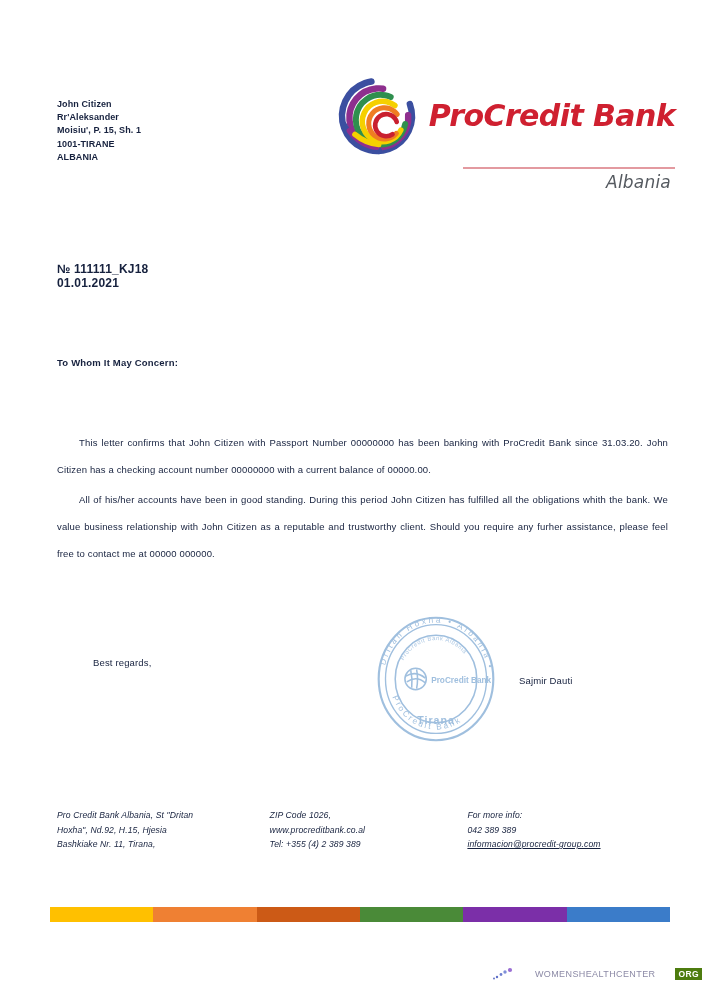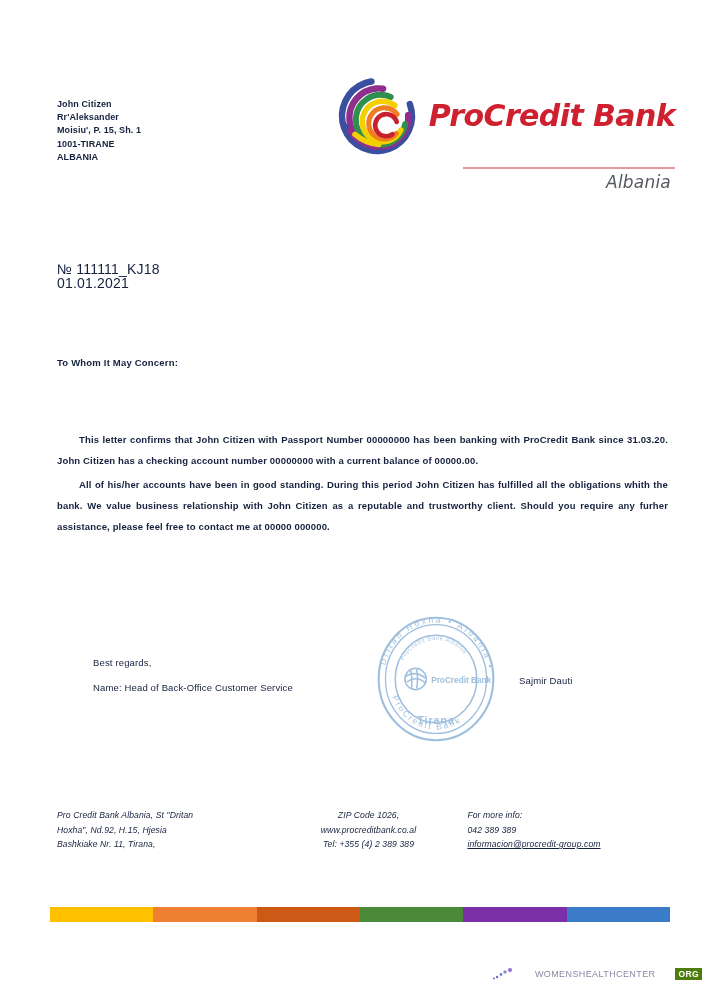--- a/index.html
+++ b/index.html
@@ -81,22 +81,22 @@
     color: #555a60;
     letter-spacing: 0.2px;
     padding-right: 4px;
   }
 
   
   .refblock {
     position: absolute;
     top: 262px;
     left: 57px;
-    font-size: 14px;
-    font-weight: normal;
+    font-size: 12px;
+    font-weight: bold;
     line-height: 14px;
     color: #16213e;
     letter-spacing: 0.2px;
   }
 
   .salutation {
     position: absolute;
     top: 357px;
     left: 57px;
     font-size: 9.5px;
@@ -105,25 +105,24 @@
     font-weight: bold;
   }
 
   
   .body-copy {
     position: absolute;
     top: 429px;
     left: 57px;
     width: 611px;
     font-size: 9.5px;
-    line-height: 21px;
+    line-height: 27px;
     text-align: justify;
     color: #16213e;
     letter-spacing: 0.15px;
-    font-weight: bold;
   }
   .body-copy p {
     margin: 0 0 3px 0;
     text-indent: 22px;
   }
 
   
   .signature {
     position: absolute;
     top: 650px;
@@ -160,21 +159,21 @@
     left: 57px;
     right: 40px;
     display: flex;
     font-size: 8.6px;
     line-height: 14.5px;
     color: #16213e;
     letter-spacing: 0.1px;
     font-style: italic;
   }
   .footer .col { width: 215px; }
-  .footer .col:nth-child(2) { width: 200px; text-align: center; }
+  .footer .col:nth-child(2) { width: 200px; }
   .footer .col div { white-space: nowrap; }
   .footer .link { text-decoration: underline; }
 
   
   .colorbar {
     position: absolute;
     top: 907px;
     left: 50px;
     right: 50px;
     height: 15px;
@@ -252,21 +251,20 @@
 
   <div class="salutation">To Whom It May Concern:</div>
 
   <div class="body-copy">
     <p>This letter confirms that John Citizen with Passport Number 00000000 has been banking with ProCredit Bank since 31.03.20. John Citizen has a checking account number 00000000 with a current balance of 00000.00.</p>
     <p>All of his/her accounts have been in good standing. During this period John Citizen has fulfilled all the obligations whith the bank. We value business relationship with John Citizen as a reputable and trustworthy client. Should you require any furher assistance, please feel free to contact me at 00000 000000.</p>
   </div>
 
   <div class="signature">
     <div>Best regards,</div>
-    <div>Name: Head of Back-Office Customer Service</div>
   </div>
   <div class="signer">Sajmir Dauti</div>
 
   <div class="stamp">
     <svg viewBox="0 0 140 146" width="136" height="142" aria-hidden="true">
       <defs>
         <path id="arcTop" d="M 16,73 A 54,58 0 0 1 124,73"></path>
         <path id="arcBot" d="M 22,73 A 48,52 0 0 0 118,73"></path>
         <path id="arcInnerTop" d="M 32,73 A 38,40 0 0 1 108,73"></path>
       </defs>

